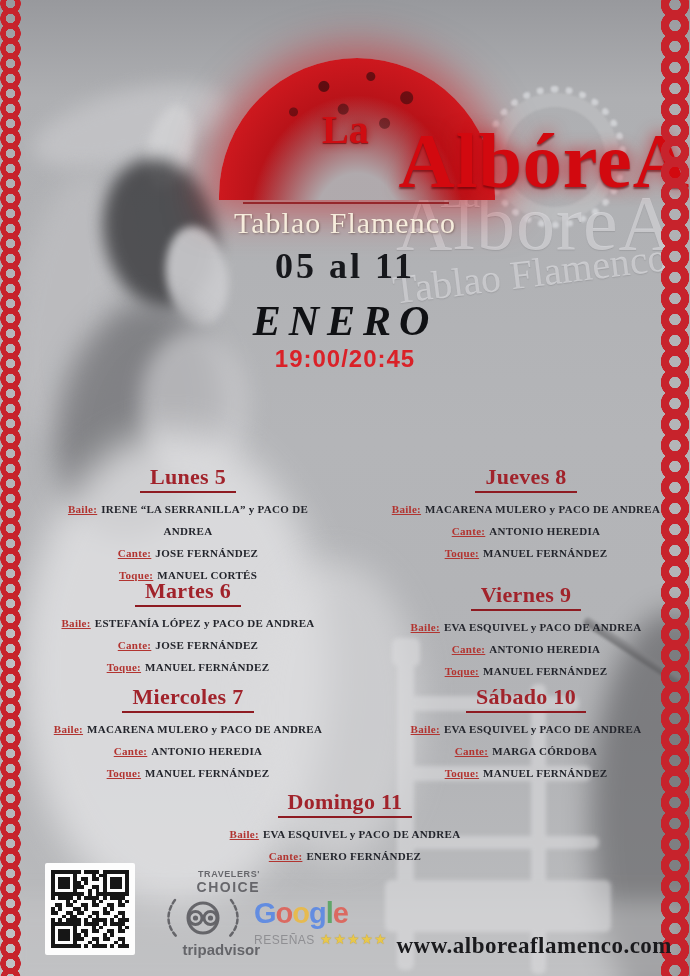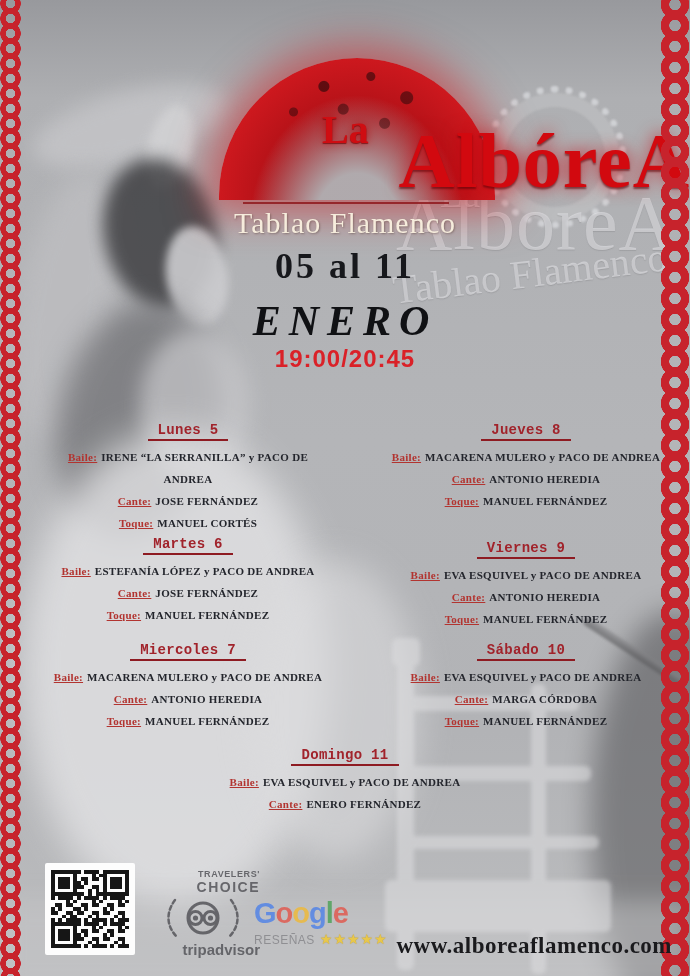--- a/index.html
+++ b/index.html
@@ -73,22 +73,22 @@
     color:#17181c;letter-spacing:3px;}
   .month{position:absolute;left:0;right:0;top:297px;z-index:2;text-align:center;font-size:42px;font-style:italic;
     font-weight:600;color:#101114;letter-spacing:8px;}
   .times{position:absolute;left:0;right:0;top:345px;z-index:2;text-align:center;font-family:"Liberation Sans",sans-serif;
     font-size:24px;font-weight:bold;color:#da2128;letter-spacing:1px;}
   
   .block{position:absolute;width:280px;text-align:center;z-index:2;}
   .b-l1{left:48px;top:420px;} .b-l2{left:48px;top:534px;} .b-l3{left:48px;top:640px;}
   .b-r1{left:386px;top:420px;} .b-r2{left:386px;top:538px;} .b-r3{left:386px;top:640px;}
   .b-c{left:205px;top:745px;}
-  .day{display:inline-block;font-family:Liberation Mono, monospace;font-weight:800;font-size:14px;color:#a1232b;
-    border-bottom:2px solid #8e1b22;padding:0 10px 1px;margin-bottom:5px;letter-spacing:.3px;}
+  .day{display:inline-block;font-family:Liberation Serif, serif;font-weight:800;font-size:22px;color:#a1232b;
+    border-bottom:2px solid #8e1b22;padding:0 10px 1px;margin-bottom:5px;letter-spacing:.3px;margin-top:44px;}
   .row{font-size:11px;line-height:22px;color:#23252c;font-weight:bold;letter-spacing:.3px;}
   .lbl{color:#b23430;text-decoration:underline;margin-right:4px;}
   
   .qr{position:absolute;left:45px;top:863px;width:90px;height:92px;z-index:2;background:#fdfdfd;padding:6px;
     box-sizing:border-box;border-radius:2px;}
   .qr svg{width:100%;height:100%;display:block;fill:#161616;shape-rendering:crispEdges;}
   .ta{position:absolute;left:146px;top:869px;width:114px;z-index:2;text-align:right;color:#55555a;opacity:.85;}
   .ta-l1{font-family:"Liberation Sans",sans-serif;font-size:9px;font-weight:bold;letter-spacing:.6px;}
   .ta-l2{font-family:"Liberation Sans",sans-serif;font-size:14px;font-weight:800;letter-spacing:1.5px;}
   .owl{display:block;margin:2px auto 0;}

